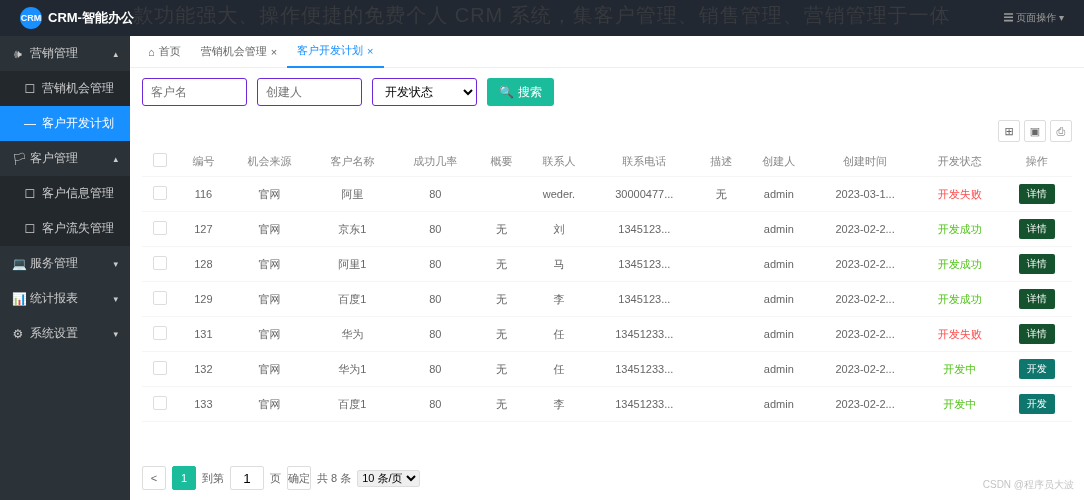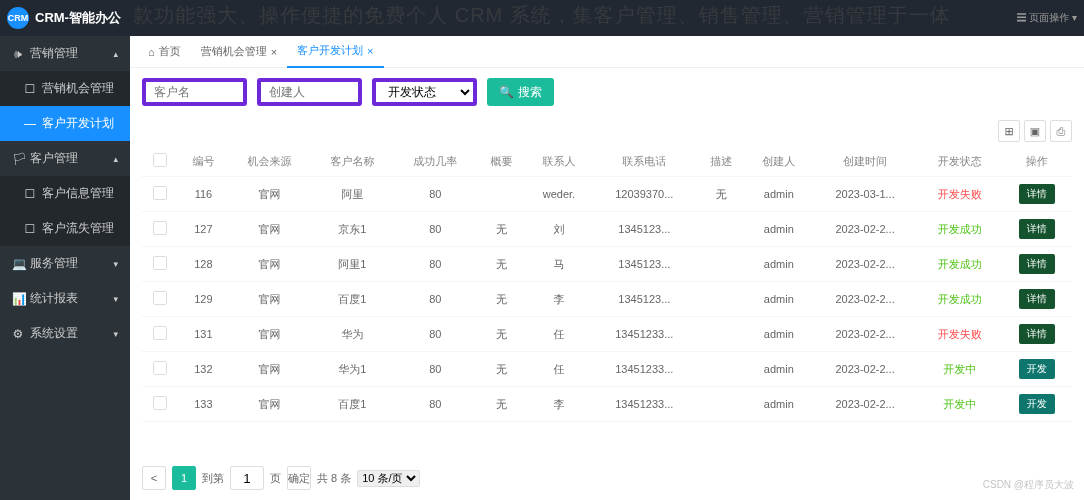--- a/index.html
+++ b/index.html
@@ -1,33 +1,33 @@
 <!DOCTYPE html>
 <html><head>
 <meta charset="utf-8">
 <style>
 * { box-sizing: border-box; margin: 0; padding: 0; }
 body { font-family: "Microsoft YaHei", sans-serif; font-size: 12px; background: #f5f5f5; width: 1084px; height: 500px; overflow: hidden; position: relative; }
 .watermark { position: absolute; top: 2px; left: 0; right: 0; text-align: center; font-size: 20px; color: rgba(80,80,80,0.45); z-index: 100; pointer-events: none; letter-spacing: 1px; }
-.header { height: 36px; background: #222831; display: flex; align-items: center; padding: 0 7px; color: #fff; z-index: 50; position: relative; }
+.header { height: 36px; background: #222831; display: flex; align-items: center; padding: 0 20px; color: #fff; z-index: 50; position: relative; }
 .logo-circle { width: 22px; height: 22px; border-radius: 50%; background: #1890ff; display: flex; align-items: center; justify-content: center; font-size: 9px; font-weight: bold; margin-right: 6px; }
 .brand { font-size: 13px; font-weight: 700; }
 .page-op { margin-left: auto; font-size: 10px; color: #999; cursor: pointer; }
 .main { display: flex; height: 464px; }
 .sidebar { width: 130px; background: #2c3338; color: #ccc; display: flex; flex-direction: column; font-size: 12px; }
 .side-item { padding: 9px 12px; display: flex; align-items: center; cursor: pointer; gap: 6px; position: relative; }
 .side-item.sub { padding-left: 24px; background: #23282d; }
 .side-item.sub.active { background: #1890ff; color: #fff; }
 .side-item .caret { margin-left: auto; font-size: 9px; }
 .content { flex: 1; background: #fff; display: flex; flex-direction: column; overflow: hidden; }
 .tabs { height: 32px; background: #fff; border-bottom: 1px solid #eee; display: flex; align-items: center; padding: 0 8px; font-size: 11px; color: #666; }
 .tab { padding: 0 10px; height: 32px; display: flex; align-items: center; gap: 4px; cursor: pointer; }
 .tab.active { border-bottom: 2px solid #1890ff; color: #1890ff; }
 .search-bar { padding: 10px 12px; display: flex; gap: 10px; }
-.search-bar input, .search-bar select { height: 28px; border: 4px solid #6d28d9; border-radius: 3px; padding: 0 8px; font-size: 12px; width: 105px; background: #fff; }
+.search-bar input, .search-bar select { height: 28px; border: 1px solid #6d28d9; border-radius: 3px; padding: 0 8px; font-size: 12px; width: 105px; background: #fff; }
 .btn-search { height: 28px; background: #1abc9c; color: #fff; border: none; border-radius: 3px; padding: 0 12px; cursor: pointer; display: flex; align-items: center; gap: 4px; font-size: 12px; }
 .tools { display: flex; justify-content: flex-end; padding: 4px 12px; gap: 4px; }
 .tool-btn { width: 22px; height: 22px; border: 1px solid #ddd; background: #fff; border-radius: 2px; cursor: pointer; display: flex; align-items: center; justify-content: center; font-size: 11px; color: #666; }
 .table { flex: 1; overflow-y: auto; margin: 0 12px; }
 table { width: 100%; border-collapse: collapse; font-size: 11px; }
 th, td { padding: 7px 5px; text-align: center; color: #666; border-bottom: 1px solid #f5f5f5; white-space: nowrap; overflow: hidden; text-overflow: ellipsis; max-width: 80px; }
 th { font-weight: normal; color: #888; }
 .chk { width: 14px; height: 14px; border: 1px solid #ddd; border-radius: 2px; display: inline-block; }
 .status-fail { color: #ff4d4f; }
 .status-ok { color: #52c41a; }
@@ -147,21 +147,21 @@
           </thead>
         <tbody id="tbody">
             <tr>
               <td><span class="chk"></span></td>
   <td>116</td>
   <td>官网</td>
   <td>阿里</td>
   <td>80</td>
   <td></td>
   <td>weder.</td>
-  <td>12039370...</td>
+  <td>30000477...</td>
   <td>无</td>
   <td>admin</td>
   <td>2023-03-1...</td>
   <td class="status-fail">开发失败</td>
   <td><button class="btn-detail">详情</button></td>
             </tr>
             <tr>
               <td><span class="chk"></span></td>
   <td>127</td>
   <td>官网</td>

